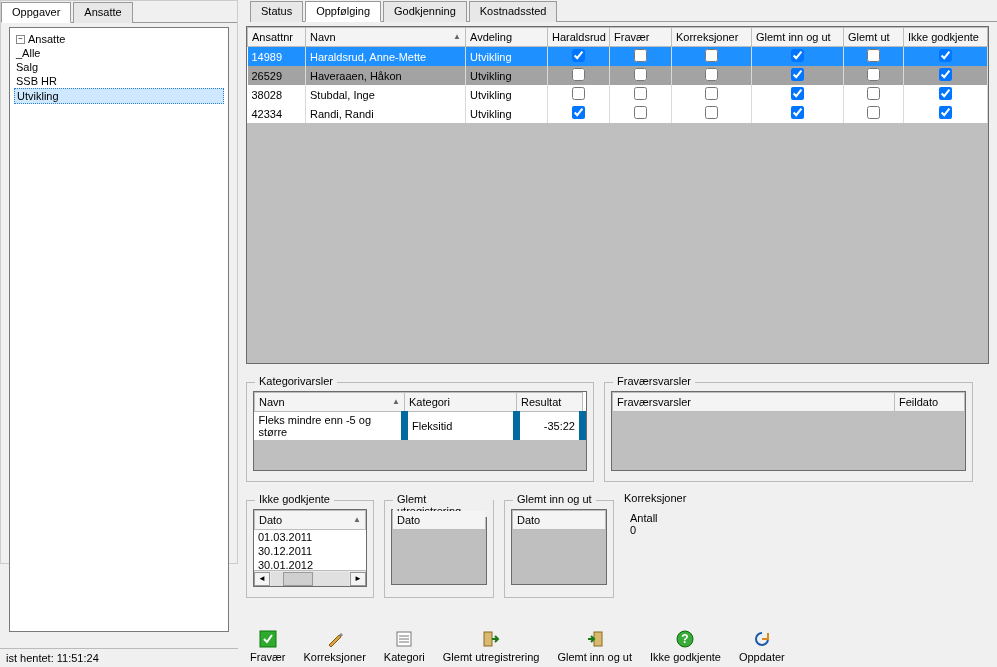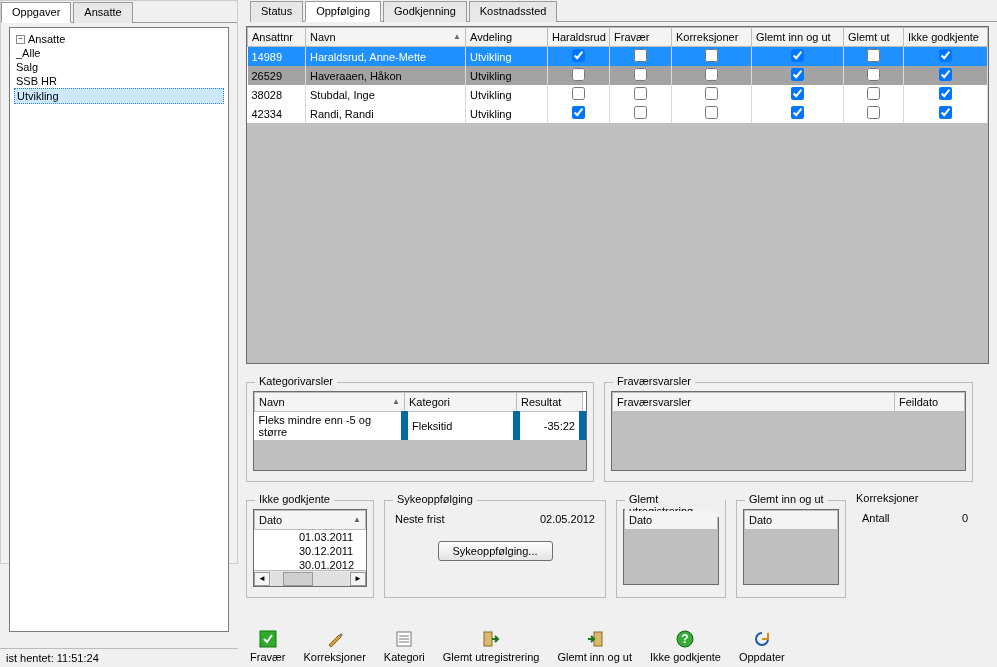--- a/index.html
+++ b/index.html
@@ -134,41 +134,41 @@
 .gb-ikke { width:128px; height:98px;}
 .gb-syk  { width:222px; height:98px;}
 .gb-gu   { width:110px; height:98px;}
 .gb-gio  { width:110px; height:98px;}
 .gb-korr { width:118px; height:98px; border:none;}
 
 .date-list-wrap {
   border:1px solid #6b6b6b; background:#fff; height:78px;
   display:flex; flex-direction:column;
 }
-.date-list-body { flex:1; overflow:hidden;padding-left:41px; }
+.date-list-body { flex:1; overflow:hidden; }
 .date-row { padding:1px 4px; }
 .hscroll {
   height:16px; background:#e9e9e9; border-top:1px solid #bbb;
   display:flex; align-items:center;
 }
 .hscroll .sbtn { width:16px; height:14px; border:1px solid #999; background:#f4f4f4; display:flex; align-items:center; justify-content:center; font-size:8px;}
 .hscroll .track { flex:1; height:14px; background:#e0e0e0; position:relative; margin:0 1px;}
 .hscroll .thumb { position:absolute; left:12px; width:30px; top:0; height:14px; background:#cfcfcf; border:1px solid #999;}
 
 .syk-row { display:flex; justify-content:space-between; margin:4px 4px 10px 4px;}
 .win-button {
   border:1px solid #707070; background:linear-gradient(#fdfdfd,#e4e4e4);
   padding:3px 14px; cursor:pointer; border-radius:3px;
   font-size:11px;
 }
 
 .small-head-wrap { border:1px solid #6b6b6b; background:#bfbfbf; height:76px;}
 .small-head-wrap th { background:#f4f4f4; border:1px solid #bdbdbd; padding:3px 4px; text-align:left; font-weight:normal;}
 
-.kor-row { display:flex; justify-content:space-between; margin:4px 6px; }
+.kor-row { display:flex; justify-content:space-between; margin:4px 6px;flex-direction:column; }
 
 
 .toolbar {
   position:absolute; left:8px; bottom:2px; right:8px;
   display:flex; gap:10px; align-items:flex-end;
 }
 .tool-item { display:flex; flex-direction:column; align-items:center; gap:2px; cursor:pointer; padding:2px 4px;}
 .tool-icon { width:20px; height:20px; display:flex; align-items:center; justify-content:center; }
 
 
@@ -352,30 +352,20 @@
         <div class="hscroll">
           <div class="sbtn">◄</div>
           <div class="track">
               <div class="thumb"></div>
             </div>
           <div class="sbtn">►</div>
         </div>
       </div>
     </div>
 
-    <div class="groupbox gb-syk">
-      <span class="legend">Sykeoppfølging</span>
-      <div class="syk-row">
-        <span>Neste frist</span>
-        <span>02.05.2012</span>
-      </div>
-      <div style="text-align:center; margin-top:16px;">
-        <button class="win-button">Sykeoppfølging...</button>
-      </div>
-    </div>
 
     <div class="groupbox gb-gu">
       <span class="legend">Glemt utregistrering</span>
       <div class="small-head-wrap">
         <table class="inner" style="width:100%">
             <thead>
               <tr>
           <th>Dato</th>
         </tr>
             </thead>

